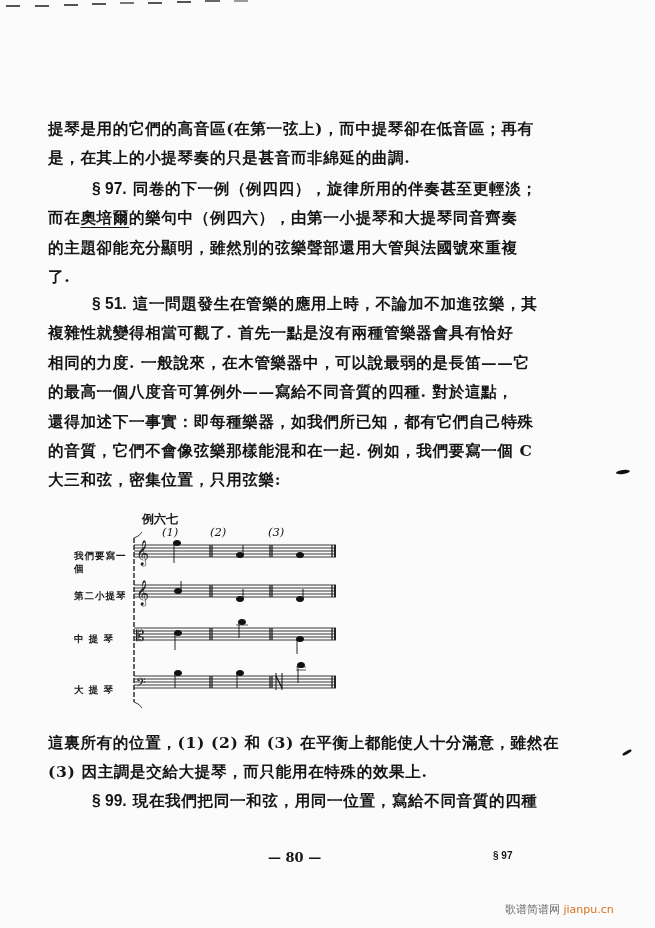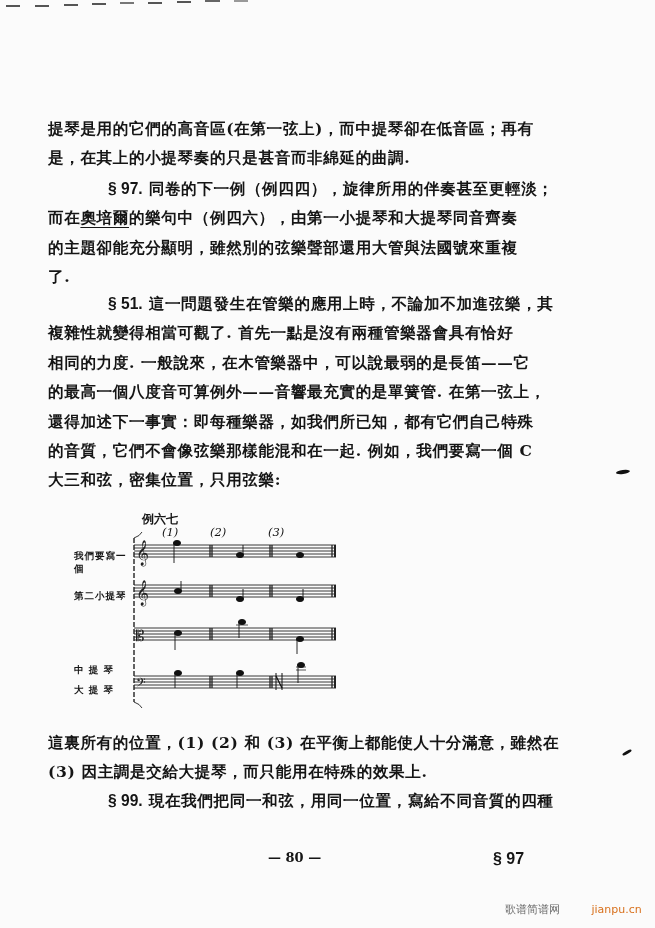--- a/index.html
+++ b/index.html
@@ -36,21 +36,20 @@
       height: 29.4px;
       white-space: nowrap;
       letter-spacing: 0.6px;
       font-weight: bold;
     }
     .line.indent { padding-left: 44px; }
     .line .sec {
       font-family: "Liberation Sans", sans-serif;
       font-weight: bold;
       letter-spacing: 0;
-      margin-left: 16px;
     }
     .underline {
       text-decoration: underline;
       text-underline-offset: 4px;
       text-decoration-thickness: 1px;
     }
     
     .music {
       position: absolute;
       left: 60px;
@@ -83,34 +82,34 @@
     .music svg { position: absolute; left: 0; top: 0; }
     .footer-page {
       position: absolute;
       left: 268px; top: 850px;
       font-size: 13px;
       font-weight: bold;
     }
     .footer-sec {
       position: absolute;
       left: 493px; top: 850px;
-      font-size: 16px;
+      font-size: 10px;
       font-weight: bold;
       font-family: "Liberation Sans", sans-serif;
       text-align: right;
     }
     .watermark {
       position: absolute;
       left: 505px; top: 902px;
       font-size: 11px;
       color: #6a6a6a;
       font-family: "DejaVu Sans", sans-serif;
       white-space: nowrap;
     }
-    .watermark .domain { color: #d8701c; margin-left: 28px; }
+    .watermark .domain { color: #d8701c; }
     .blot {
       position: absolute;
       background: #111;
     }
   </style>
 </head>
 <body>
 
 <div class="top-marks">
   <div class="mark" style="left:6px;top:5px;width:14px;"></div>
@@ -133,35 +132,35 @@
   <div class="line indent"><span class="sec">§ 97.</span><span> 同卷的下一例（例四四），旋律所用的伴奏甚至更輕淡；</span></div>
   <div class="line"><span>而在</span><span class="underline">奧培爾</span><span>的樂句中（例四六），由第一小提琴和大提琴同音齊奏</span></div>
   <div class="line">的主題卻能充分顯明，雖然別的弦樂聲部還用大管與法國號來重複</div>
   <div class="line">了.</div>
 </div>
 
 <div class="text-block" style="top:289px;">
   <div class="line indent"><span class="sec">§ 51.</span><span> 這一問題發生在管樂的應用上時，不論加不加進弦樂，其</span></div>
   <div class="line">複雜性就變得相當可觀了. 首先一點是沒有兩種管樂器會具有恰好</div>
   <div class="line">相同的力度. 一般說來，在木管樂器中，可以說最弱的是長笛——它</div>
-  <div class="line">的最高一個八度音可算例外——音響最充實的是單簧管. 在第一弦上，</div>
+  <div class="line">的最高一個八度音可算例外——寫給不同音質的四種. 對於這點，</div>
   <div class="line">還得加述下一事實：即每種樂器，如我們所已知，都有它們自己特殊</div>
   <div class="line">的音質，它們不會像弦樂那樣能混和在一起. 例如，我們要寫一個 C</div>
   <div class="line">大三和弦，密集位置，只用弦樂:</div>
 </div>
 
 <div class="music">
   <div class="ex-title">例六七</div>
   <div class="pos-label" style="left:102px;">(1)</div>
   <div class="pos-label" style="left:150px;">(2)</div>
   <div class="pos-label" style="left:208px;">(3)</div>
 
   <div class="inst-label" style="top:60px;">我們要寫一個</div>
   <div class="inst-label" style="top:100px;">第二小提琴</div>
-  <div class="inst-label" style="top:143px;margin-top:31px;">中 提 琴</div>
+  <div class="inst-label" style="top:143px;">中 提 琴</div>
   <div class="inst-label" style="top:194px;">大 提 琴</div>
 
   <svg width="300" height="230" viewBox="0 0 300 230">
     <g stroke="#222" stroke-width="0.9" fill="none">
 
       <path d="M74 48 Q80 46 82 42"></path>
       <line x1="74" y1="48" x2="74" y2="212" stroke-width="1.4" stroke-dasharray="5 2"></line>
       <path d="M74 212 Q80 214 82 218"></path>
 
       <g>

